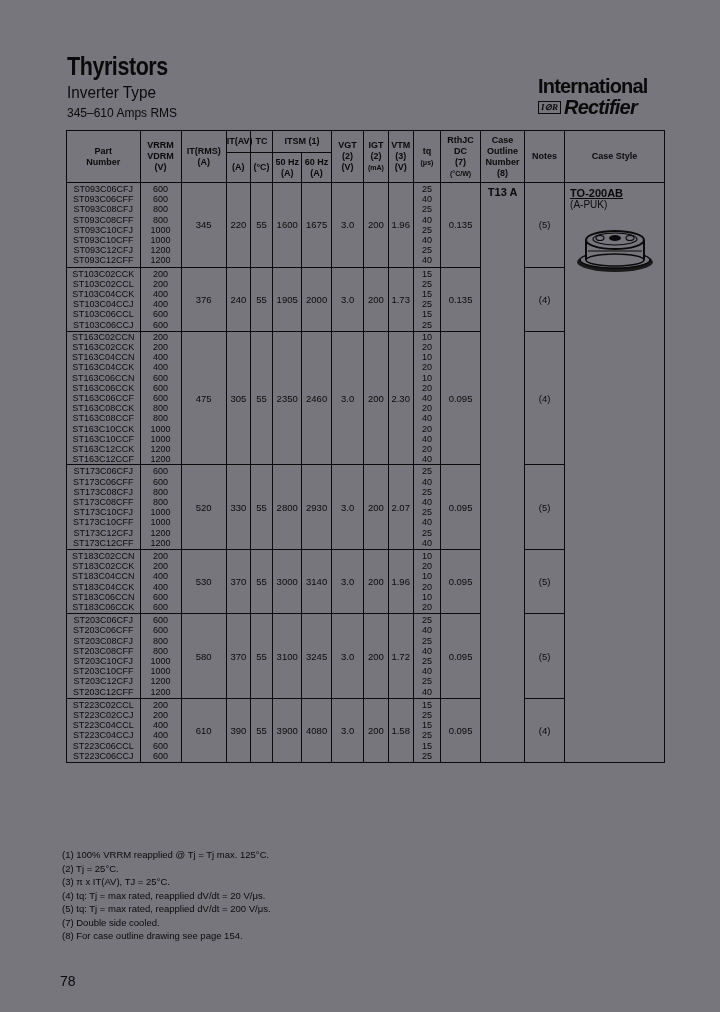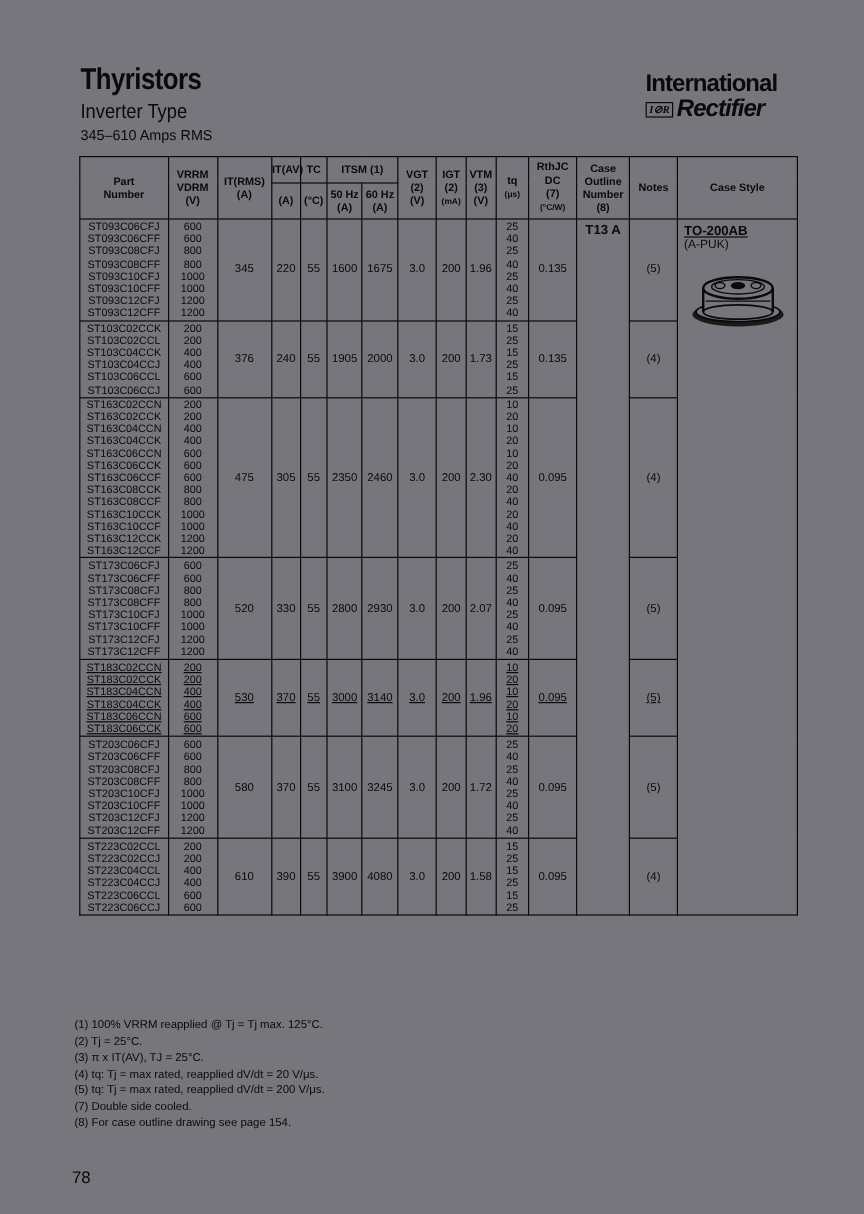--- a/index.html
+++ b/index.html
@@ -1,20 +1,20 @@
 <!DOCTYPE html>
 <html><head>
 <meta charset="utf-8">
 <style>
   html, body { margin:0; padding:0; }
   body { width:720px; height:1012px; background:#77767c; position:relative; overflow:hidden; color:#0a0a0a; font-family:"Liberation Sans", sans-serif; }
   .title { position:absolute; left:67px; top:52px; font-size:25px; font-weight:bold; letter-spacing:-0.5px; transform:scaleX(0.86); transform-origin:left top; }
   .subtitle { position:absolute; left:67px; top:83px; font-size:17px; transform:scaleX(0.9); transform-origin:left top; }
   .range { position:absolute; left:67px; top:106px; font-size:12px; }
-  .brand { position:absolute; left:538px; top:60px; width:125px; font-weight:bold; letter-spacing:-0.8px; }
+  .brand { position:absolute; left:538px; top:76px; width:125px; font-weight:bold; letter-spacing:-0.8px; }
   .brand .l1 { font-size:20px; line-height:20px; }
   .brand .l2 { font-size:20px; line-height:22px; display:flex; align-items:center; gap:3px;font-style:italic; }
   .ior { font-family:"Liberation Serif", serif; font-size:9px; border:1px solid #0a0a0a; padding:0 2px; line-height:11px; letter-spacing:0; font-weight:bold; }
   table.spec { position:absolute; left:66px; top:130px; border-collapse:collapse; width:599px; table-layout:fixed; font-family:"Liberation Sans", sans-serif; font-size:9.5px; }
   table.spec th, table.spec td { border:1.5px solid #0a0a0a; text-align:center; vertical-align:middle; padding:0; }
   table.spec th { font-weight:bold; font-size:9px; line-height:11px; }
   table.spec th .sub { font-size:7px; }
   td.parts, td.volts, td.tq { line-height:10.2px; font-size:9px; vertical-align:top; padding-top:1px; }
   td.parts { text-align:left; padding-left:2px; }
   .cs { vertical-align:top !important; text-align:left !important; padding:4px 5px !important; }
@@ -272,21 +272,21 @@
           <div>25</div>
           <div>40</div>
           <div>25</div>
           <div>40</div>
           <div>25</div>
           <div>40</div>
         </td>
         <td>0.095</td>
         <td>(5)</td>
       </tr>
-      <tr style="height: 64.2px; text-decoration: underline;">
+      <tr style="height: 64.2px;">
         <td class="parts">
           <div>ST183C02CCN</div>
           <div>ST183C02CCK</div>
           <div>ST183C04CCN</div>
           <div>ST183C04CCK</div>
           <div>ST183C06CCN</div>
           <div>ST183C06CCK</div>
         </td>
         <td class="volts">
           <div>200</div>

